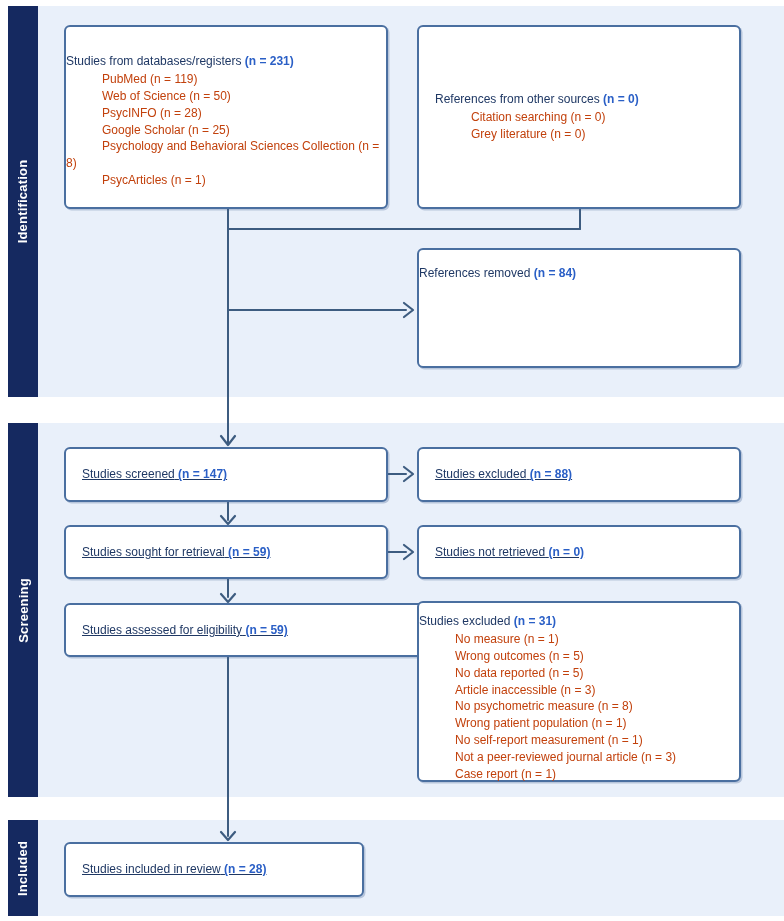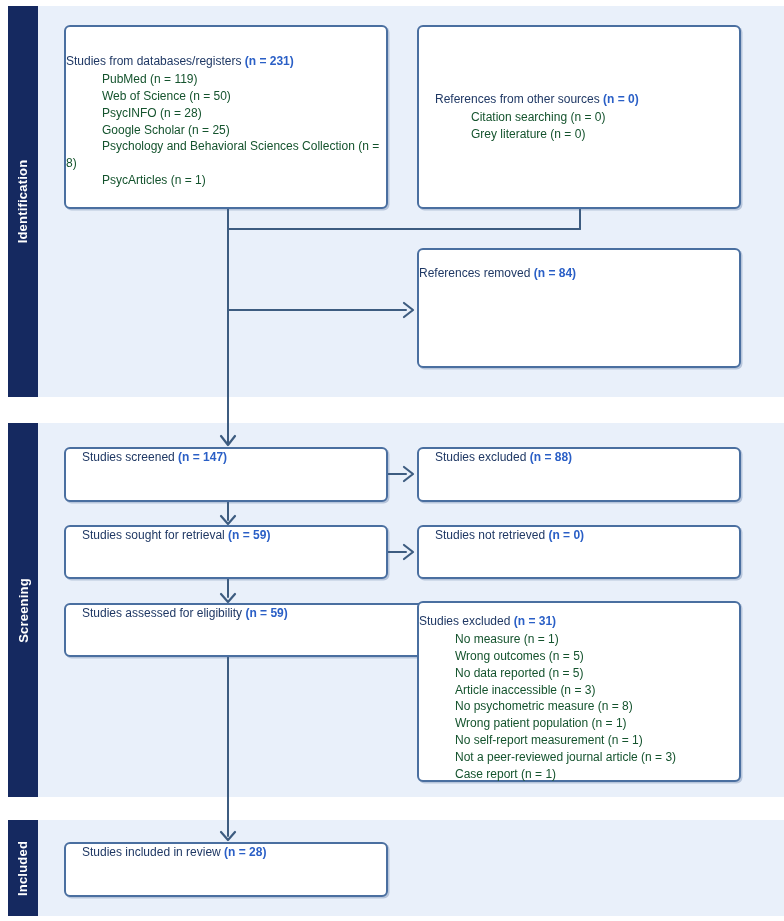--- a/index.html
+++ b/index.html
@@ -38,38 +38,38 @@
     box-shadow:1.5px 1.5px 0 rgba(70,100,150,.30);
     box-sizing:border-box;
     color:#1f3864;
   }
   .box-title{
     margin:0;font-size:12px;line-height:1.35;color:#1f3864;
   }
   .count{font-weight:700;color:#2a5fc6;}
   .items{margin-top:2px;}
   .sub-item{
-    margin:0;font-size:12px;line-height:1.4;color:#14532d;
+    margin:0;font-size:12px;line-height:1.4;color:#c2410c;
     text-indent:36px;
   }
   .pad-list{padding:14px 6px 8px 0;}
   .center-v{display:flex;flex-direction:column;justify-content:center;padding:0 6px 0 16px;}
-  .single{display:flex;align-items:flex-start;padding:0 6px 0 16px;}
+  .single{display:flex;align-items:center;padding:0 6px 0 16px;text-decoration:underline;}
 
   
   .b-databases   {left:64px;top:25px;width:324px;height:184px;padding-top:26px;}
   .b-othersources{left:417px;top:25px;width:324px;height:184px;}
   .b-removed     {left:417px;top:248px;width:324px;height:120px;}
   .b-screened    {left:64px;top:447px;width:324px;height:55px;}
   .b-excluded88  {left:417px;top:447px;width:324px;height:55px;}
   .b-sought      {left:64px;top:525px;width:324px;height:54px;}
   .b-notretrieved{left:417px;top:525px;width:324px;height:54px;}
   .b-assessed    {left:64px;top:603px;width:375px;height:54px;}
   .b-excluded31  {left:417px;top:601px;width:324px;height:181px;padding-top:10px;}
-  .b-included    {left:64px;top:842px;width:324px;height:55px;}
+  .b-included    {left:64px;top:842px;width:300px;height:55px;}
 </style>
 </head>
 <body>
 
 <div id="page">
 
   <div class="section s-identification">
     <div class="stage-bar">
       <span>Identification</span>
     </div>

